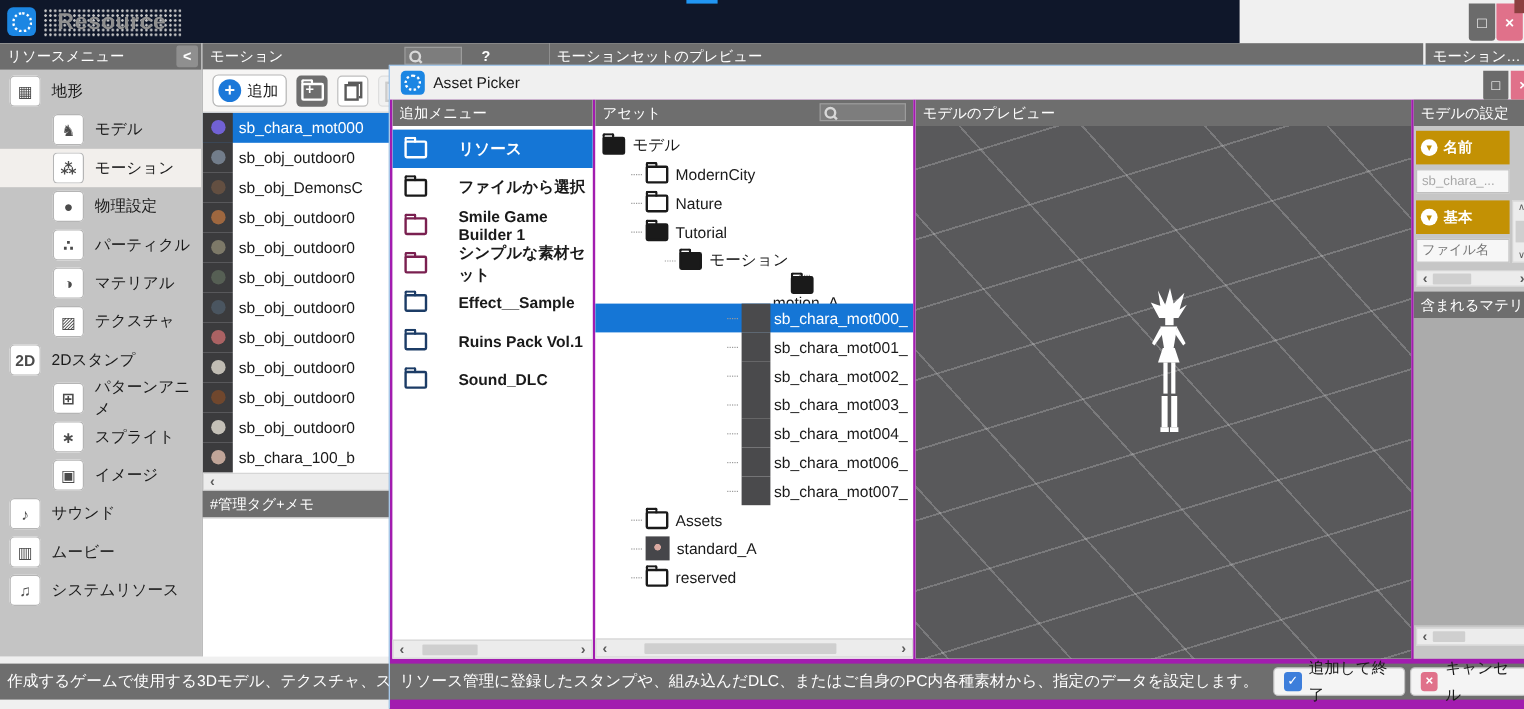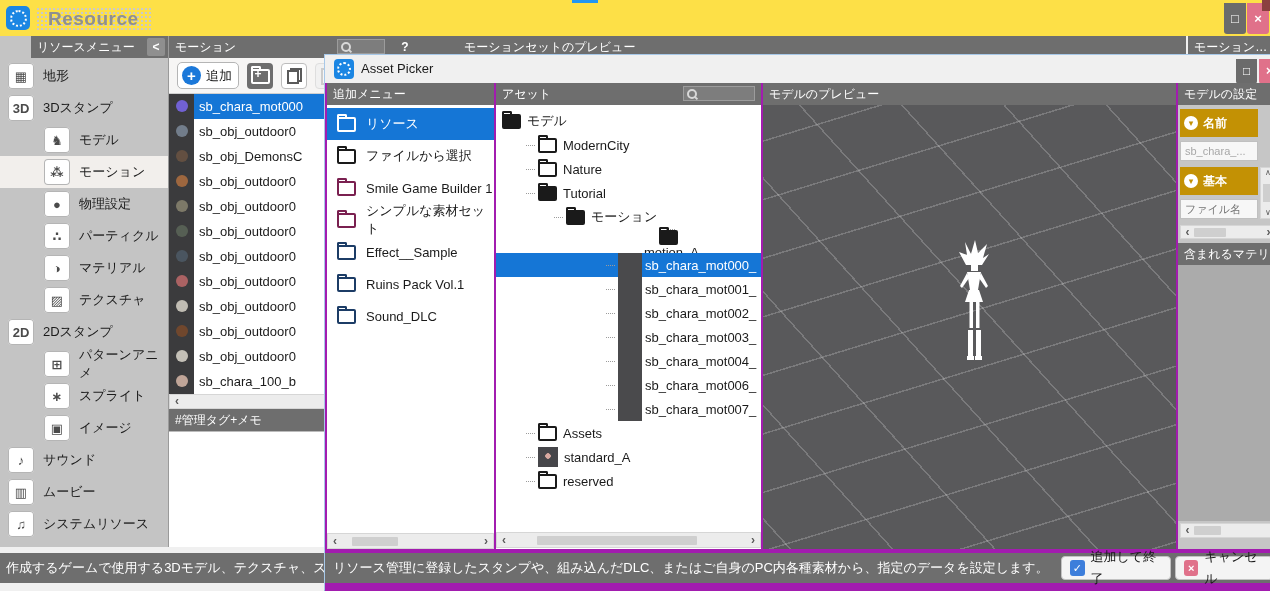--- a/index.html
+++ b/index.html
@@ -4,21 +4,21 @@
 <style>
   html,body{margin:0;padding:0;}
   body{font-family:"Liberation Sans","DejaVu Sans",sans-serif;-webkit-font-smoothing:antialiased;}
   .screen{position:relative;width:1270px;height:591px;overflow:hidden;background:#f0f0f0;font-size:13px;color:#1a1a1a;}
   .abs{position:absolute;}
 
   
   .phead{background:#6e6e6e;color:#fff;font-size:12px;line-height:22px;height:22px;padding:0 6px;box-sizing:border-box;white-space:nowrap;overflow:hidden;}
 
   
-  .titlebar{left:0;top:0;width:1270px;height:36px;background:#fde047;}
+  .titlebar{left:0;top:0;width:1033px;height:36px;background:#0f172a;}
   .app-icon{left:6px;top:6px;width:24px;height:24px;background:#1b86e3;border-radius:5px;}
   .app-icon i{display:block;width:13px;height:13px;margin:3.5px auto;border:2.5px dotted #fff;border-radius:50%;}
   .res-title{left:36px;top:7px;height:24px;padding:0 12px;background-image:radial-gradient(#c9c9c9 1px,transparent 1.2px);background-size:4px 4px;color:#8f8f8f;font-weight:bold;font-size:19px;line-height:24px;letter-spacing:.5px;}
   .winbtn{width:22px;height:31px;border-radius:0 0 3px 3px;text-align:center;color:#fff;font-weight:bold;line-height:31px;font-size:13px;cursor:pointer;}
   .winbtn.max{background:#6b6b6b;}
   .winbtn.close{background:#e0718a;}
   .sliver-blue{left:572px;top:0;width:26px;height:3px;background:#2196f3;}
   .sliver-red{left:1262px;top:0;width:8px;height:11px;background:#8b4040;}
 
   
@@ -78,21 +78,21 @@
   .d-titlebar{left:0;top:0;width:956px;height:28px;background:#f0f0f0;}
   .d-icon{left:9px;top:4px;width:20px;height:20px;background:#1b86e3;border-radius:4px;}
   .d-icon i{display:block;width:10px;height:10px;margin:3px auto;border:2px dotted #fff;border-radius:50%;}
   .d-title{left:36px;top:0;line-height:28px;font-size:13px;color:#1a1a1a;}
   .d-winbtn{width:21px;height:25px;border-radius:0 0 3px 3px;text-align:center;color:#fff;font-weight:bold;line-height:25px;font-size:12px;cursor:pointer;}
 
   .dpanel{top:28px;height:466px;background:#fff;overflow:hidden;}
   
   .menu-panel{left:2px;width:167px;}
   .menu-items{padding-top:3px;}
-  .menu-item{height:32px;display:flex;align-items:center;gap:10px;padding-left:10px;cursor:pointer;}
+  .menu-item{height:32px;display:flex;align-items:center;gap:26px;padding-left:10px;cursor:pointer;font-weight:bold;}
   .menu-item.selected{background:#1576d6;color:#fff;}
   .ficon{flex:none;width:15px;height:11px;border:2px solid var(--fc,#1a1a1a);border-radius:2px;position:relative;}
   .ficon::before{content:"";position:absolute;top:-5px;left:-2px;width:6px;height:3px;border:2px solid var(--fc,#1a1a1a);border-bottom:0;border-radius:2px 2px 0 0;}
   .menu-hscroll{position:absolute;left:0;top:450px;width:167px;height:16px;}
   .menu-hscroll .thumb{width:46px;margin-right:72px;}
 
   
   .assets-panel{left:171px;width:265px;}
   .a-search{position:absolute;right:6px;top:3px;width:72px;height:15px;background:#7d7d7d;border:1px solid #9c9c9c;display:flex;align-items:center;padding-left:3px;box-sizing:border-box;}
   .tree{padding-top:4px;}
@@ -157,36 +157,30 @@
         <i></i>
       </div>
     <div class="abs res-title">Resource</div>
     <div class="abs winbtn max" style="left:1224px;top:3px;">□</div>
     <div class="abs winbtn close" style="left:1247px;top:3px;">×</div>
   </div>
   <div class="abs sliver-blue"></div>
   <div class="abs sliver-red"></div>
 
   <div class="abs sidebar">
-    <div class="phead" style="position:relative;margin-left:31px;">
+    <div class="phead" style="position:relative;">
       <span>リソースメニュー</span>
       <span class="collapse-btn">&lt;</span>
     </div>
     <div class="side-items">
       <div class="side-item indent-0">
         <span class="sicon">
             <i>▦</i>
           </span>
         <span class="slabel">地形</span>
-      </div>
-        <div class="side-item indent-0">
-        <span class="sicon">
-            <i>3D</i>
-          </span>
-        <span class="slabel">3Dスタンプ</span>
       </div>
         <div class="side-item indent-1">
         <span class="sicon">
             <i>♞</i>
           </span>
         <span class="slabel">モデル</span>
       </div>
         <div class="side-item selected indent-1">
         <span class="sicon">
             <i>⁂</i>

